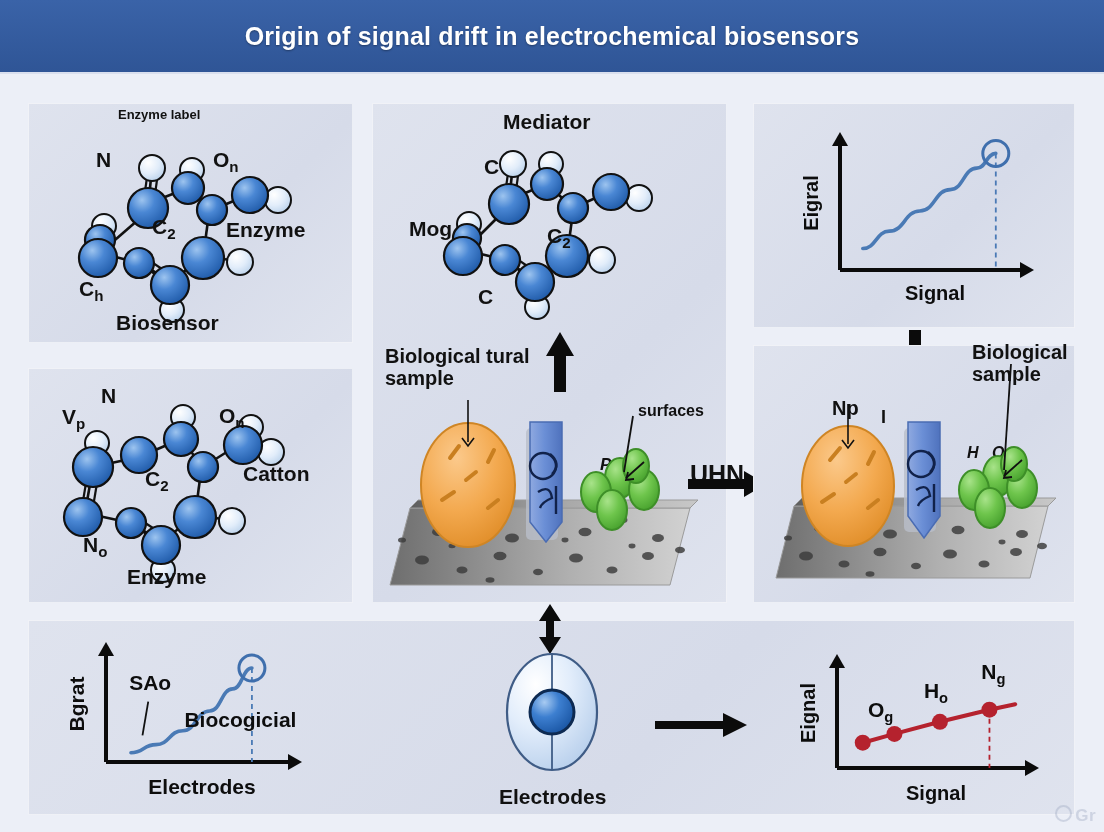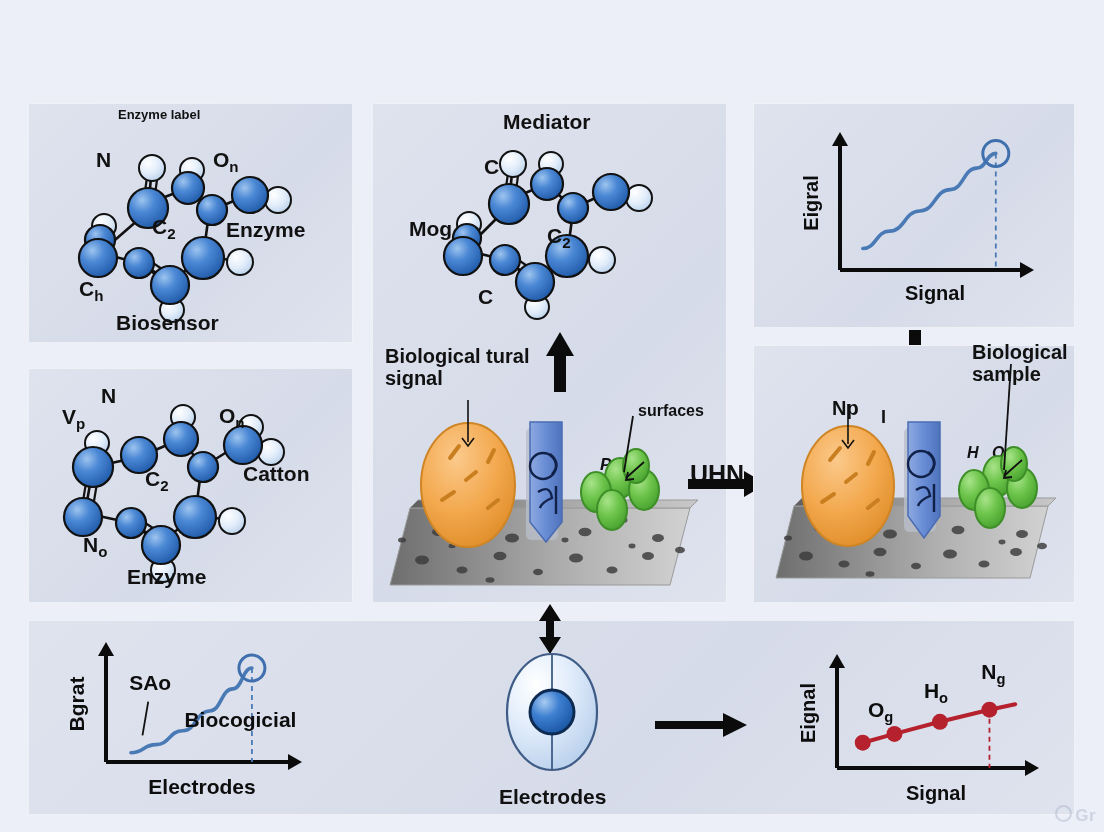--- a/index.html
+++ b/index.html
@@ -69,20 +69,23 @@
   .wm-ring{
     display:inline-block;width:13px;height:13px;border:2px solid rgba(150,160,185,.35);
     border-radius:50%;margin-right:3px;vertical-align:-1px;
   }
 </style>
 </head>
 <body>
 
 <div id="root">
 
+  <div class="header">
+    <div class="header-title">Origin of signal drift in electrochemical biosensors</div>
+  </div>
 
   <div class="panel" id="panel-tl"></div>
 
   <div class="plabel" style="left:118px;top:108px;font-size:13px;">Enzyme label</div>
 
   <div class="mol" style="left:60px;top:140px;">
     <svg width="250" height="185" viewBox="0 0 250 185">
       <defs>
         <radialGradient id="gBlue" cx="35%" cy="30%" r="75%">
           <stop offset="0%" stop-color="#9dc4ef"></stop>
@@ -248,21 +251,21 @@
   <div class="plabel sub" style="left:547px;top:224px;font-size:21px;">C<sub style="font-size:.72em">2</sub></div>
   <div class="plabel" style="left:478px;top:285px;font-size:21px;">C</div>
 
   <div class="arrow" style="left:540px;top:330px;">
     <svg width="40" height="62" viewBox="0 0 40 62">
       <path d="M20,2 L34,26 L26,26 L26,62 L14,62 L14,26 L6,26 Z" fill="#0b0b0b"></path>
     </svg>
   </div>
 
   <div class="plabel" style="left:385px;top:345px;font-size:20px;">Biological tural
-signal</div>
+sample</div>
   <div class="plabel" style="left:638px;top:402px;font-size:16px;">surfaces</div>
   <div class="plabel" style="left:600px;top:455px;font-size:17px;font-style:italic;">P</div>
   <div class="plabel" style="left:625px;top:459px;font-size:17px;">O</div>
 
   <div class="scene" style="left:380px;top:380px;">
     <svg width="345" height="215" viewBox="0 0 345 215">
       <defs>
         <linearGradient id="slabTop" x1="0" y1="0" x2="1" y2="0">
           <stop offset="0%" stop-color="#5e5e5e"></stop>
           <stop offset="55%" stop-color="#a9a9a9"></stop>

